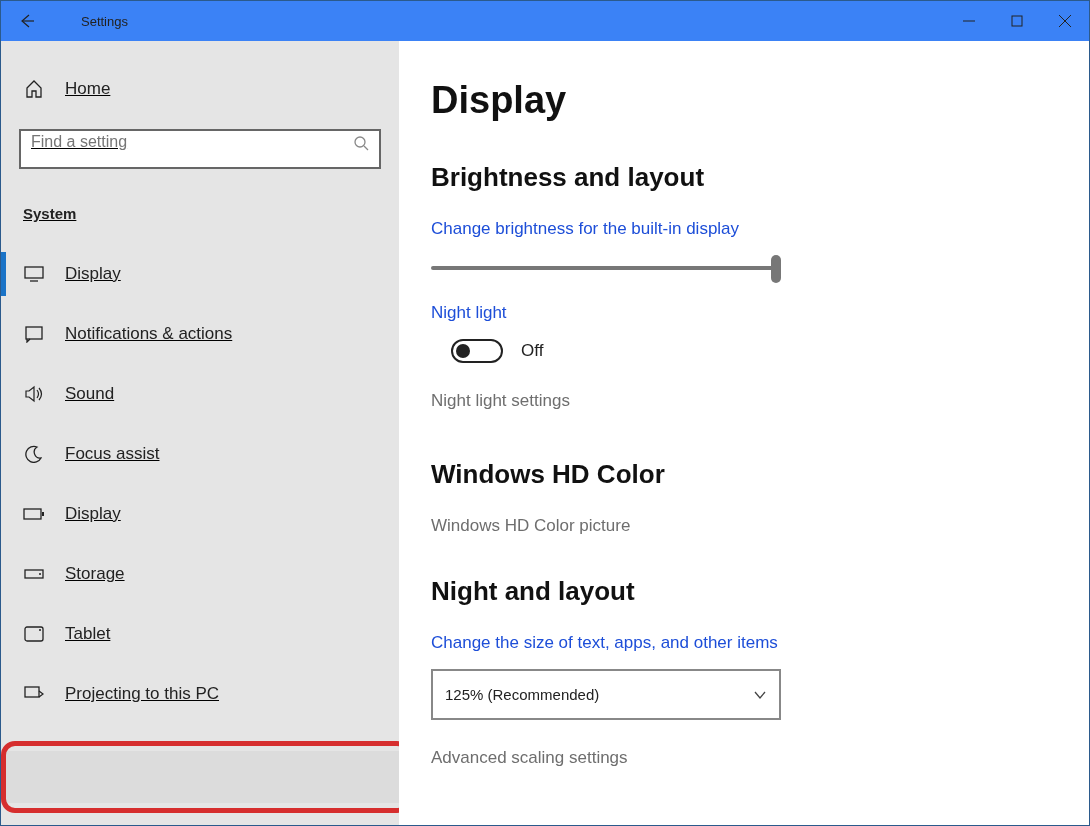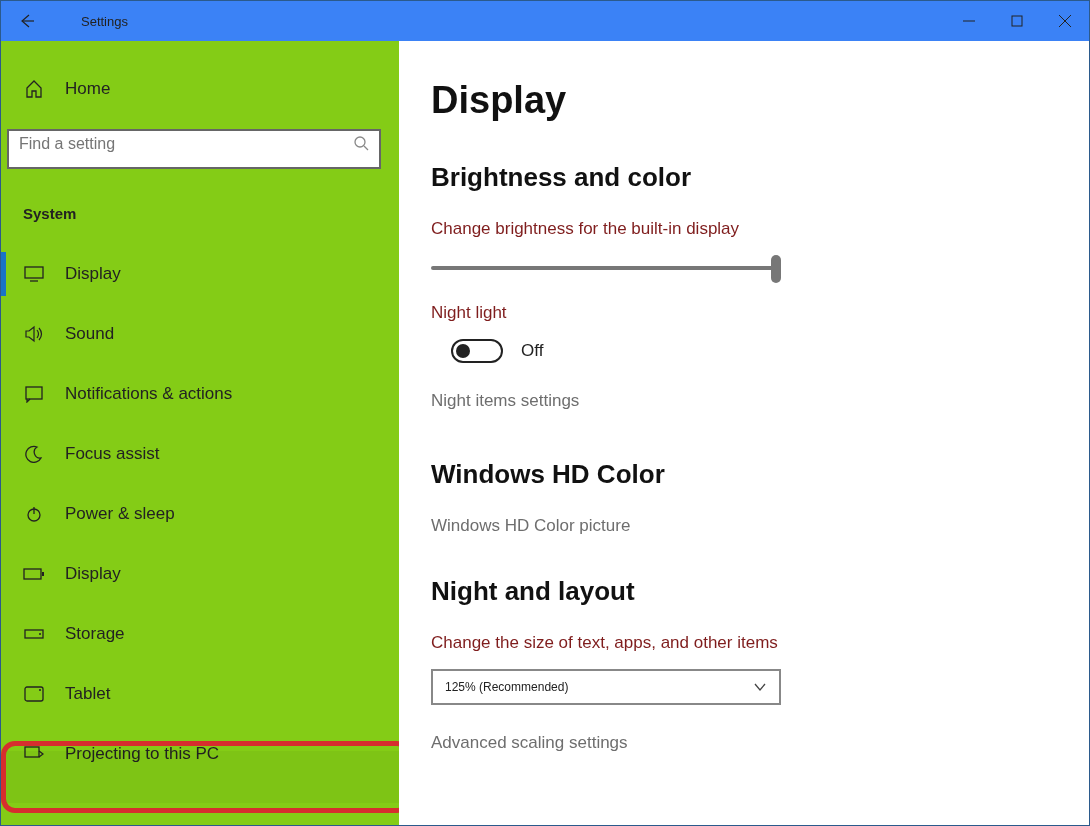--- a/index.html
+++ b/index.html
@@ -3,48 +3,48 @@
   <meta charset="utf-8">
   <style>
     * { margin: 0; padding: 0; box-sizing: border-box; font-family: "Segoe UI", Arial, sans-serif; }
     body { width: 1090px; height: 826px; background: #fff; overflow: hidden; position: relative; border: 1px solid #2b5a8c; }
     .titlebar { height: 40px; display: flex; align-items: center; background: #3b82f6; position: relative; }
     .back-btn { width: 50px; height: 40px; display: flex; align-items: center; justify-content: center; cursor: pointer; }
     .titlebar-title { font-size: 13px; margin-left: 30px; color: #222; }
     .window-controls { position: absolute; right: 0; top: 0; display: flex; }
     .wc-btn { width: 48px; height: 40px; display: flex; align-items: center; justify-content: center; cursor: pointer; }
     .app { display: flex; height: calc(100% - 40px); }
-    .sidebar { width: 398px; background: #84cc16; padding: 30px 0 0 0; overflow: hidden; position: relative; }
+    .sidebar { width: 398px; background: #e5e5e5; padding: 30px 0 0 0; overflow: hidden; position: relative; text-decoration: underline; }
     .home-row { display: flex; align-items: center; gap: 20px; padding: 8px 22px; margin-bottom: 22px; cursor: pointer; }
     .home-row .icon-slot { width: 22px; display:flex; justify-content:center; }
     .home-label { font-size: 17px; color: #222; }
-    .search-wrap { margin: 0 18px 24px 6px; border: 2px solid #666; background: #fff; display: flex; align-items: flex-start; height: 40px; padding: 4px 10px; }
+    .search-wrap { margin: 0 18px 24px 18px; border: 2px solid #666; background: #fff; display: flex; align-items: flex-end; height: 40px; padding: 16px 10px; }
     .search-input { border: none; outline: none; flex: 1; font-size: 16px; color: #777; background: transparent; }
     .search-icon { color: #777; }
     .section-label { font-size: 15px; font-weight: 600; color: #222; padding: 12px 22px 14px 22px; }
     .nav-list { margin-top: 8px; }
     .nav-item { display: flex; align-items: center; gap: 20px; padding: 0 22px; height: 60px; cursor: pointer; font-size: 17px; color: #222; position: relative; }
     .nav-item.selected::before { content: ""; position: absolute; left: 0; top: 8px; bottom: 8px; width: 5px; background: #1a73c7; }
     .nav-item .icon-slot { width: 22px; display:flex; justify-content:center; color:#333; }
     .highlight-box { position: absolute; left: 0; width: 410px; height: 72px; border: 5px solid #d62e2e; border-radius: 14px; top: 700px; pointer-events: none; }
     .hl-bg { position: absolute; left:0; right:0; top:5px; bottom:5px; background: rgba(0,0,0,0.04); }
     .content { flex: 1; padding: 38px 40px 0 32px; overflow: hidden; position: relative; }
     .page-title { font-size: 38px; font-weight: 600; color: #111; margin-bottom: 40px; }
     .subhead { font-size: 26px; font-weight: 600; color: #111; margin-bottom: 26px; }
-    .body-text { font-size: 17px; color: #7f1d1d; margin-bottom: 16px; }
+    .body-text { font-size: 17px; color: #1d4ed8; margin-bottom: 16px; }
     .slider { width: 350px; height: 28px; position: relative; margin-bottom: 20px; }
     .slider-track { position: absolute; left:0; right:0; top: 11px; height: 4px; background: #777; border-radius: 2px; }
     .slider-thumb { position: absolute; right: 0; top: 0; width: 10px; height: 28px; background: #777; border-radius: 5px; }
     .toggle-row { display: flex; align-items: center; gap: 18px; margin-bottom: 28px; margin-top: 6px; padding-left: 20px; }
     .toggle { width: 52px; height: 24px; border: 2px solid #222; border-radius: 14px; position: relative; cursor: pointer; }
     .toggle-knob { position: absolute; left: 3px; top: 3px; width: 14px; height: 14px; background: #222; border-radius: 50%; }
     .toggle-label { font-size: 17px; color: #222; }
     .link-text { font-size: 17px; color: #6e6e6e; cursor: pointer; margin-bottom: 48px; display: inline-block; }
     .desc-text { font-size: 17px; color: #6e6e6e; line-height: 1.55; margin-bottom: 12px; max-width: 560px; }
-    .dropdown { width: 350px; height: 36px; border: 2px solid #888; display: flex; align-items: center; justify-content: space-between; padding: 4px 12px; font-size: 12px; color: #222; cursor: pointer; margin-bottom: 28px; }
+    .dropdown { width: 350px; height: 51px; border: 2px solid #888; display: flex; align-items: center; justify-content: space-between; padding: 4px 12px; font-size: 15px; color: #222; cursor: pointer; margin-bottom: 28px; }
     svg { display: block; }
   </style>
 </head>
 <body>
 
 <div class="titlebar">
   <div class="back-btn">
     <svg width="18" height="18" viewBox="0 0 18 18">
         <path d="M12 3 L5 9 L12 15" stroke="#222" stroke-width="1.2" fill="none"></path>
         <path d="M5 9 H17" stroke="#222" stroke-width="1.2"></path>
@@ -100,52 +100,43 @@
             <svg width="20" height="16" viewBox="0 0 20 16">
               <rect x="1" y="1" width="18" height="11" stroke="#222" stroke-width="1.3" fill="none"></rect>
               <line x1="6" y1="15" x2="14" y2="15" stroke="#222" stroke-width="1.3"></line>
             </svg>
           </span>
         <span>Display</span>
       </div>
       <div class="nav-item">
         <span class="icon-slot">
             <svg width="20" height="18" viewBox="0 0 20 18">
+              <rect x="2" y="2" width="16" height="12" stroke="#222" stroke-width="1.3" fill="none"></rect>
+              <path d="M6 14 L3 17 V14" stroke="#222" stroke-width="1.3" fill="none"></path>
+            </svg>
+          </span>
+        <span>Notifications &amp; actions</span>
+      </div>
+      <div class="nav-item">
+        <span class="icon-slot">
+            <svg width="20" height="18" viewBox="0 0 20 18">
               <path d="M2 6 H5 L10 2 V16 L5 12 H2 Z" stroke="#222" stroke-width="1.2" fill="none"></path>
               <path d="M13 5 Q16 9 13 13" stroke="#222" stroke-width="1.2" fill="none"></path>
               <path d="M15 3 Q20 9 15 15" stroke="#222" stroke-width="1.2" fill="none"></path>
             </svg>
           </span>
         <span>Sound</span>
       </div>
       <div class="nav-item">
         <span class="icon-slot">
-            <svg width="20" height="18" viewBox="0 0 20 18">
-              <rect x="2" y="2" width="16" height="12" stroke="#222" stroke-width="1.3" fill="none"></rect>
-              <path d="M6 14 L3 17 V14" stroke="#222" stroke-width="1.3" fill="none"></path>
-            </svg>
-          </span>
-        <span>Notifications &amp; actions</span>
-      </div>
-      <div class="nav-item">
-        <span class="icon-slot">
             <svg width="18" height="18" viewBox="0 0 18 18">
               <path d="M12 2 A8 8 0 1 0 16 13 A6 6 0 0 1 12 2 Z" stroke="#222" stroke-width="1.3" fill="none"></path>
             </svg>
           </span>
         <span>Focus assist</span>
-      </div>
-      <div class="nav-item">
-        <span class="icon-slot">
-            <svg width="18" height="18" viewBox="0 0 18 18">
-              <circle cx="9" cy="10" r="6" stroke="#222" stroke-width="1.3" fill="none"></circle>
-              <line x1="9" y1="2" x2="9" y2="9" stroke="#222" stroke-width="1.3"></line>
-            </svg>
-          </span>
-        <span>Power &amp; sleep</span>
       </div>
       <div class="nav-item">
         <span class="icon-slot">
             <svg width="22" height="12" viewBox="0 0 22 12">
               <rect x="1" y="1" width="17" height="10" stroke="#222" stroke-width="1.3" fill="none"></rect>
               <rect x="19" y="4" width="2" height="4" fill="#222"></rect>
             </svg>
           </span>
         <span>Display</span>
       </div>
@@ -179,34 +170,34 @@
     </div>
 
     <div class="highlight-box">
         <div class="hl-bg"></div>
       </div>
   </div>
 
   <div class="content">
     <h1 class="page-title">Display</h1>
 
-    <h2 class="subhead">Brightness and color</h2>
+    <h2 class="subhead">Brightness and layout</h2>
     <div class="body-text">Change brightness for the built-in display</div>
     <div class="slider">
       <div class="slider-track"></div>
       <div class="slider-thumb"></div>
     </div>
     <div class="body-text">Night light</div>
     <div class="toggle-row">
       <div class="toggle">
         <div class="toggle-knob"></div>
       </div>
       <span class="toggle-label">Off</span>
     </div>
-    <span class="link-text">Night items settings</span>
+    <span class="link-text">Night light settings</span>
 
     <h2 class="subhead">Windows HD Color</h2>
     <span class="link-text" style="margin-bottom:40px">Windows HD Color picture</span>
 
     <h2 class="subhead">Night and layout</h2>
     <div class="body-text">Change the size of text, apps, and other items</div>
     <div class="dropdown">
       <span>125% (Recommended)</span>
       <svg width="14" height="10" viewBox="0 0 14 10">
           <path d="M2 2 L7 8 L12 2" stroke="#444" stroke-width="1.3" fill="none"></path>

